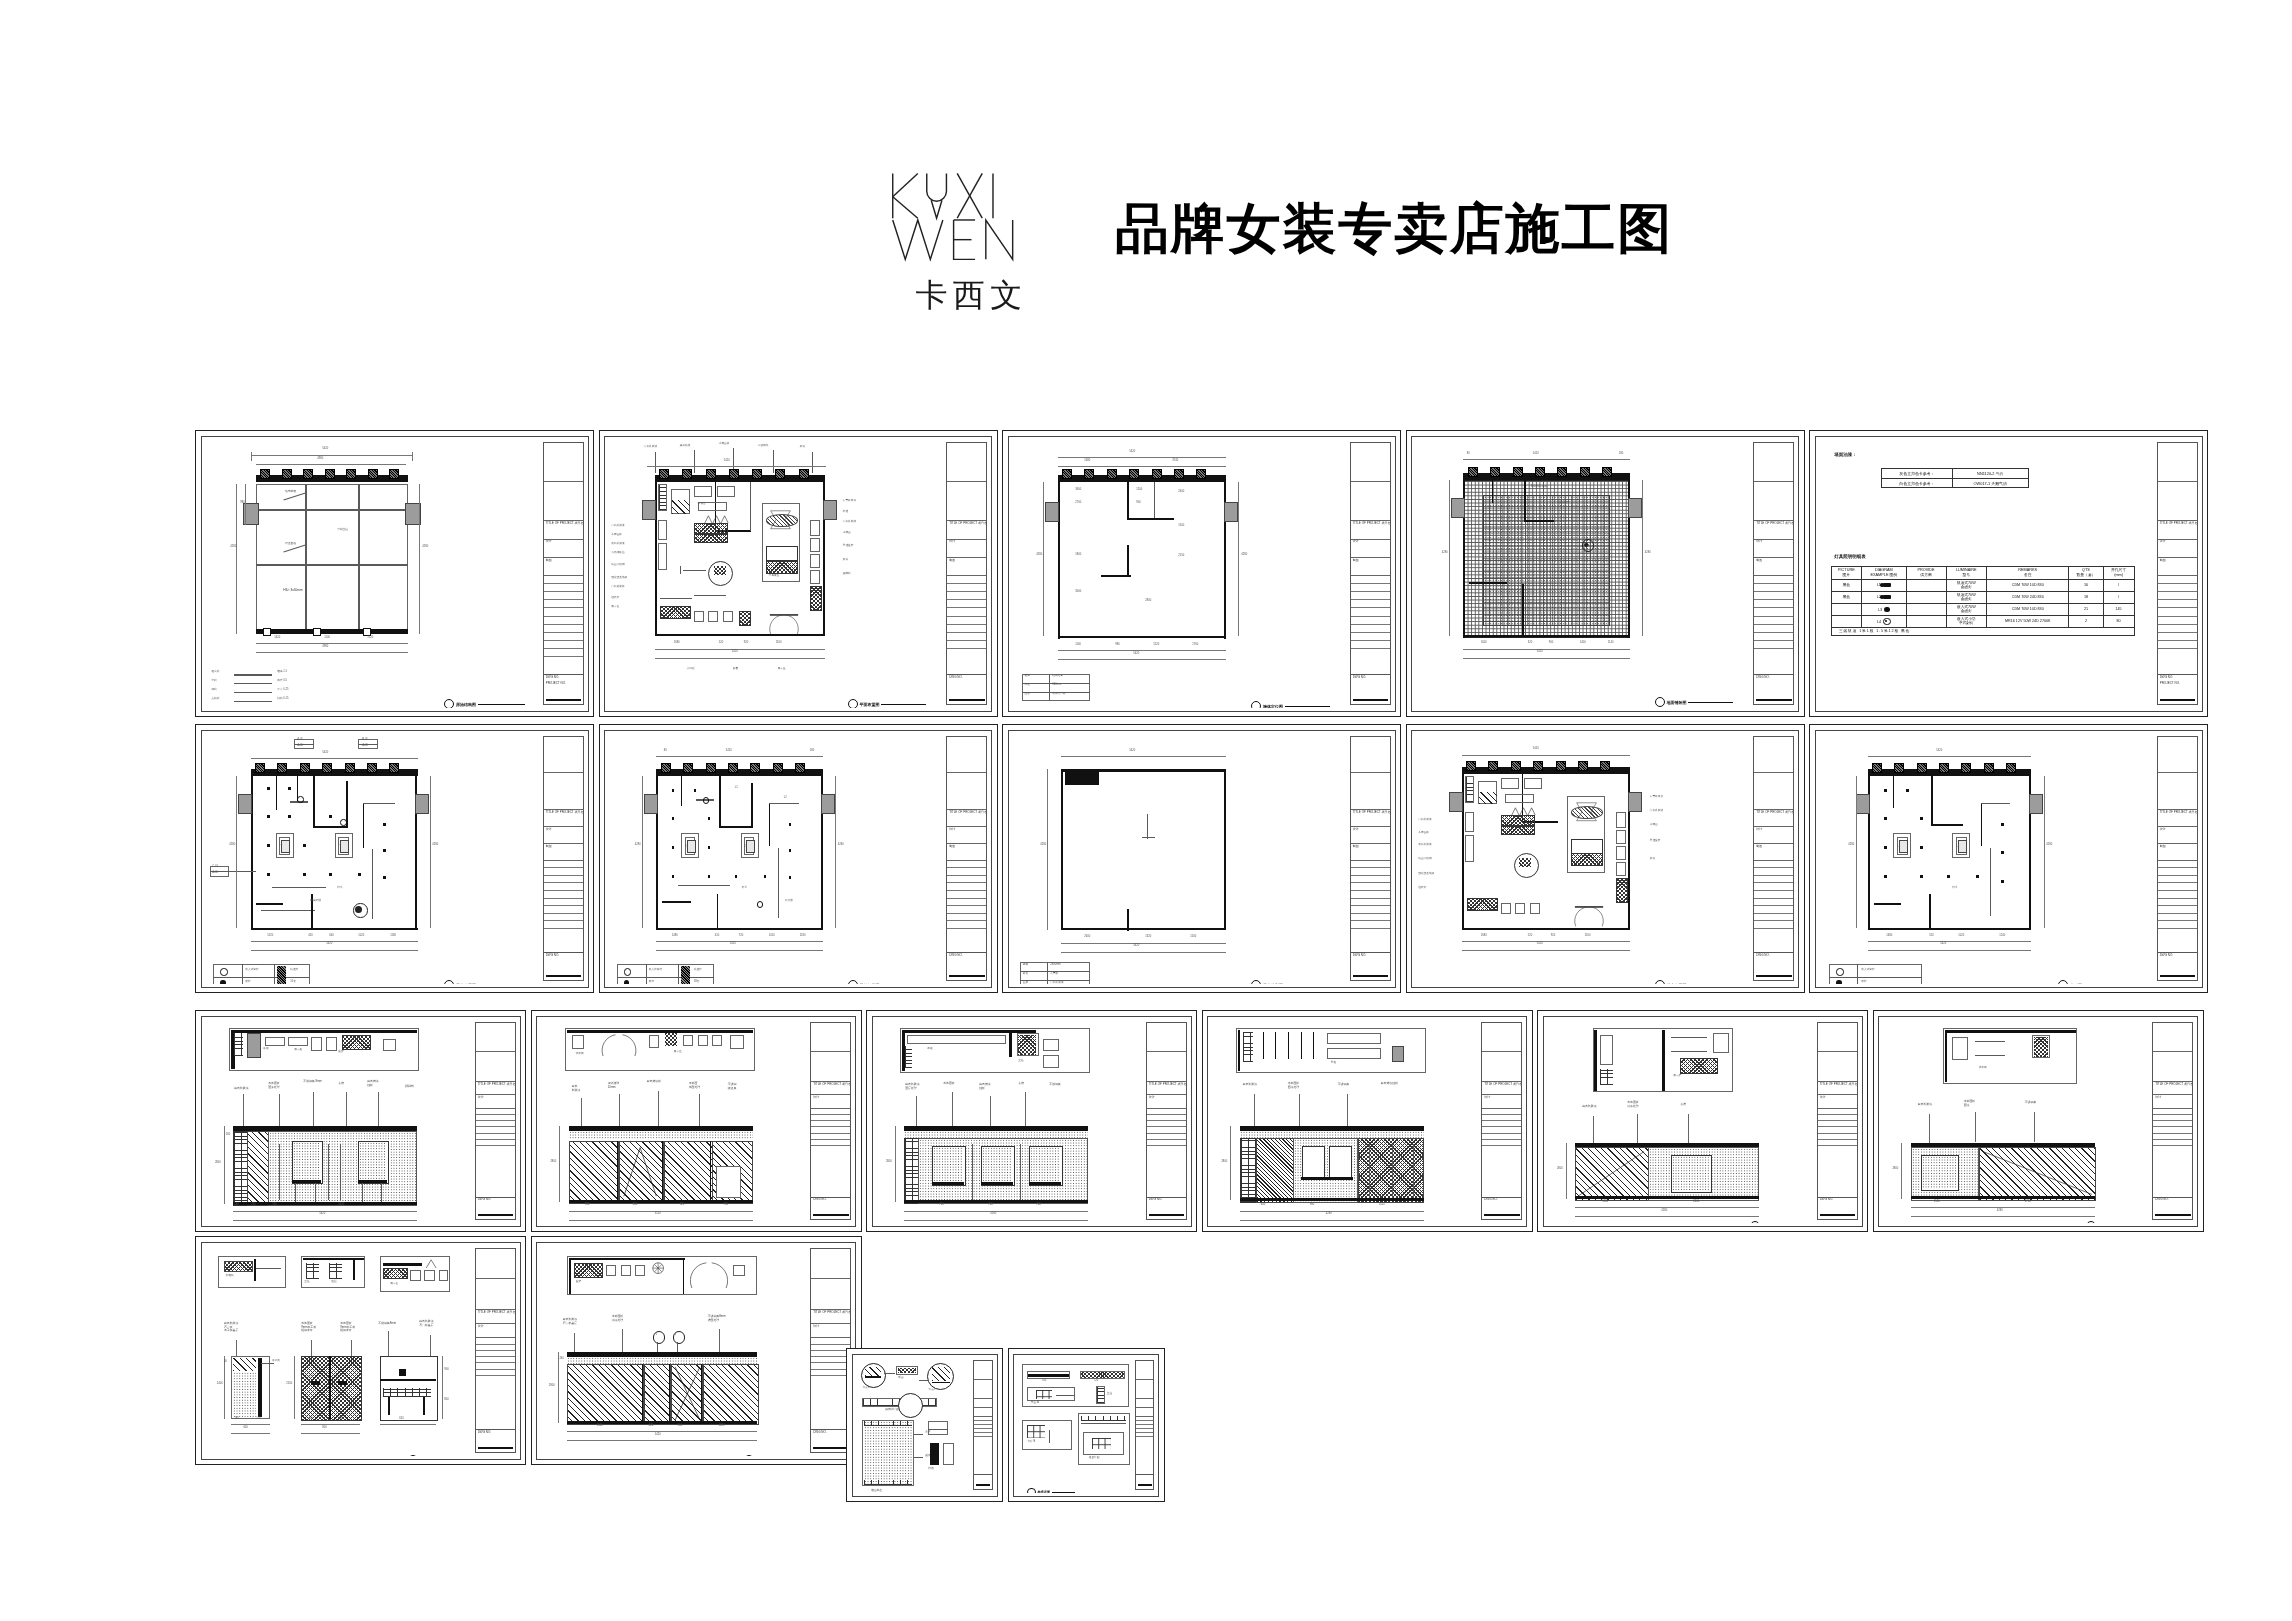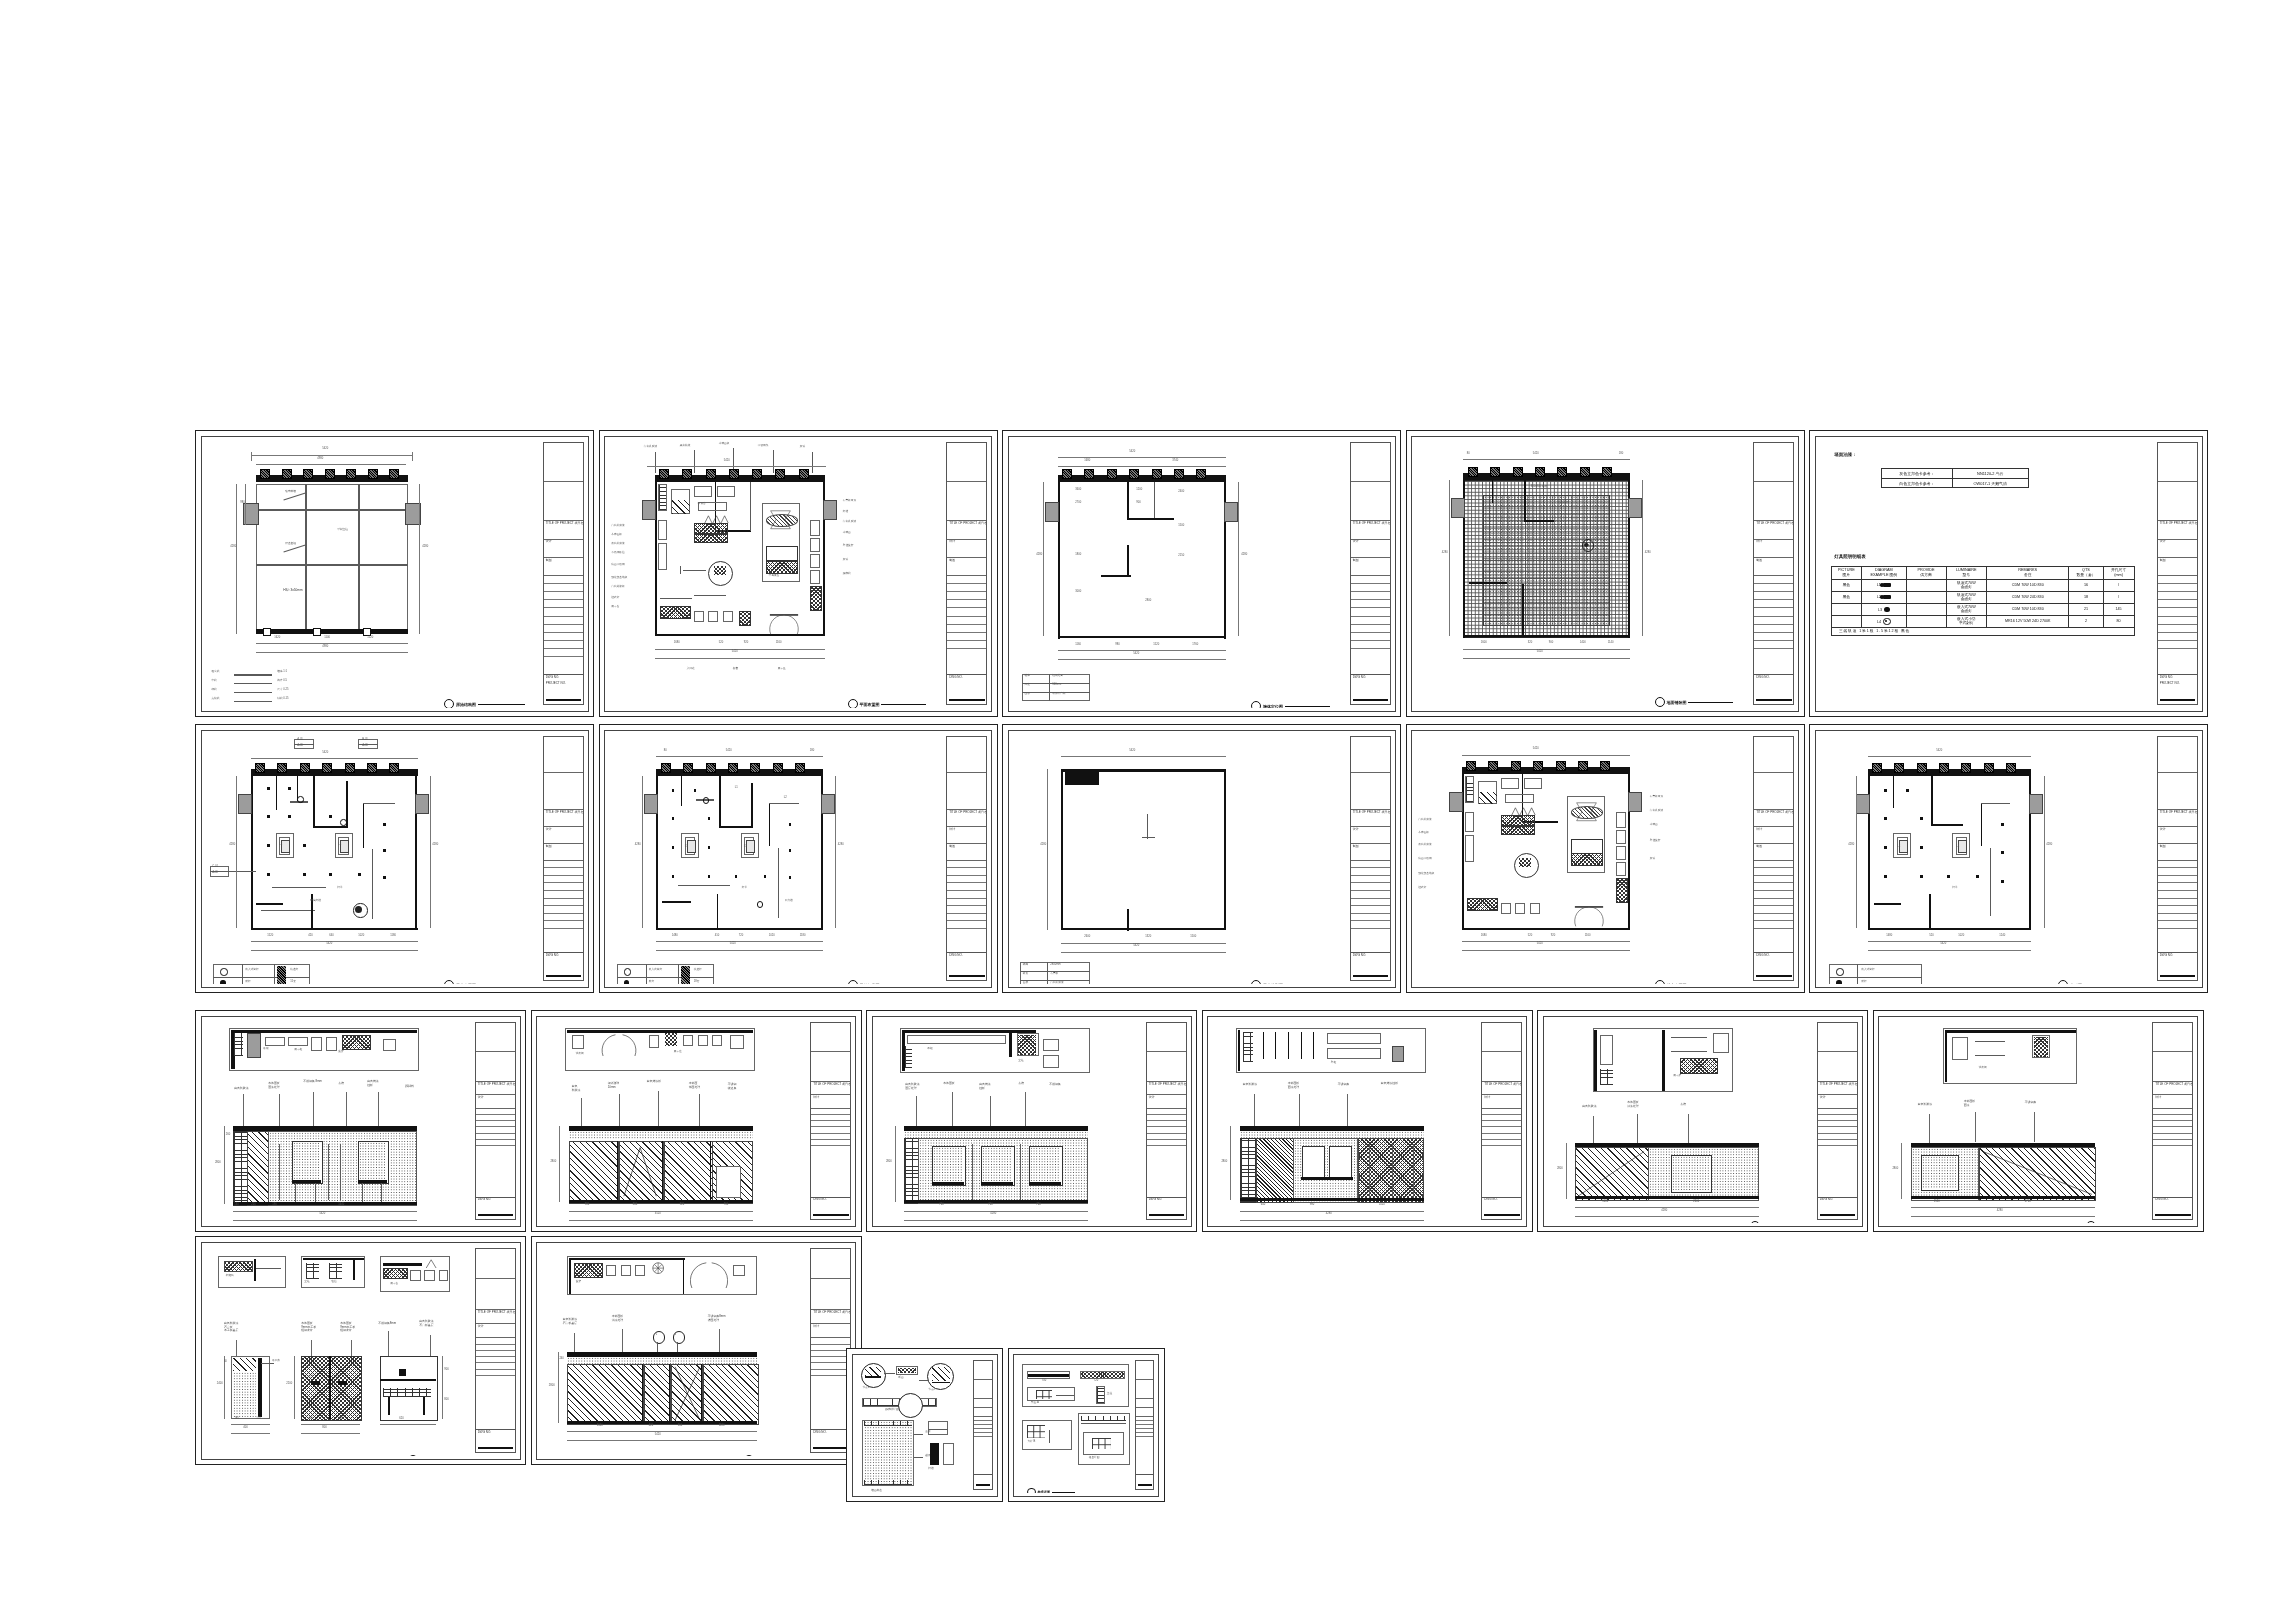--- a/index.html
+++ b/index.html
@@ -109,21 +109,49 @@
 
   
   .bubble{position:absolute;border:0.9px solid #222;border-radius:50%;overflow:hidden;
           background:#fff;}
 </style>
 </head>
 <body>
 
 <div id="header">
 
-
+  <div id="logo-block">
+    <svg id="logo-mark" viewBox="0 0 200 110">
+      <g fill="none" stroke="#222" stroke-width="1.6">
+
+        <path d="M12 8 L12 58"></path>
+        <path d="M12 34 L40 8"></path>
+        <path d="M12 34 L40 58"></path>
+
+        <path d="M50 8 L50 28 A11 11 0 0 0 72 28 L72 8"></path>
+        <path d="M55 38 L61 58 L67 38"></path>
+
+        <path d="M84 8 L112 58"></path>
+        <path d="M112 8 L84 58"></path>
+
+        <path d="M124 8 L124 58"></path>
+
+        <path d="M12 60 L26 104 L40 60 L54 104 L68 60"></path>
+
+        <path d="M80 60 L80 104 L104 104"></path>
+        <path d="M80 60 L104 60"></path>
+        <path d="M80 82 L100 82"></path>
+
+        <path d="M116 104 L116 60 L146 104 L146 60"></path>
+      </g>
+    </svg>
+    <div id="logo-cn">卡西文</div>
+  </div>
+
+  <div id="doc-title">品牌女装专卖店施工图</div>
 </div>
 
 <div class="row" id="row1" style="left:195px;top:430px;">
 
   <div class="sheet" style="width:399px;height:287px;">
     <div class="sheet-inner">
       <div class="draw-area">
 
         <div class="cad dimline" style="left:47px;top:16px;width:161px;"></div>
         <div class="cad dimline" style="left:52px;top:25px;width:150px;"></div>

